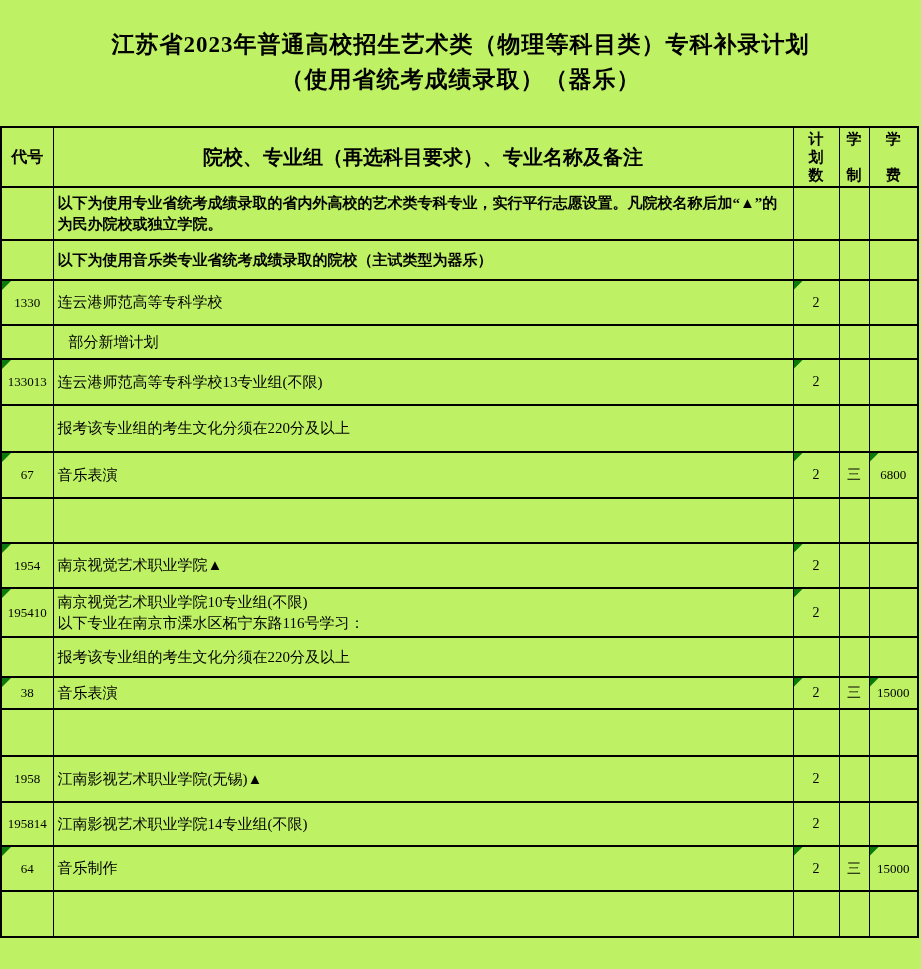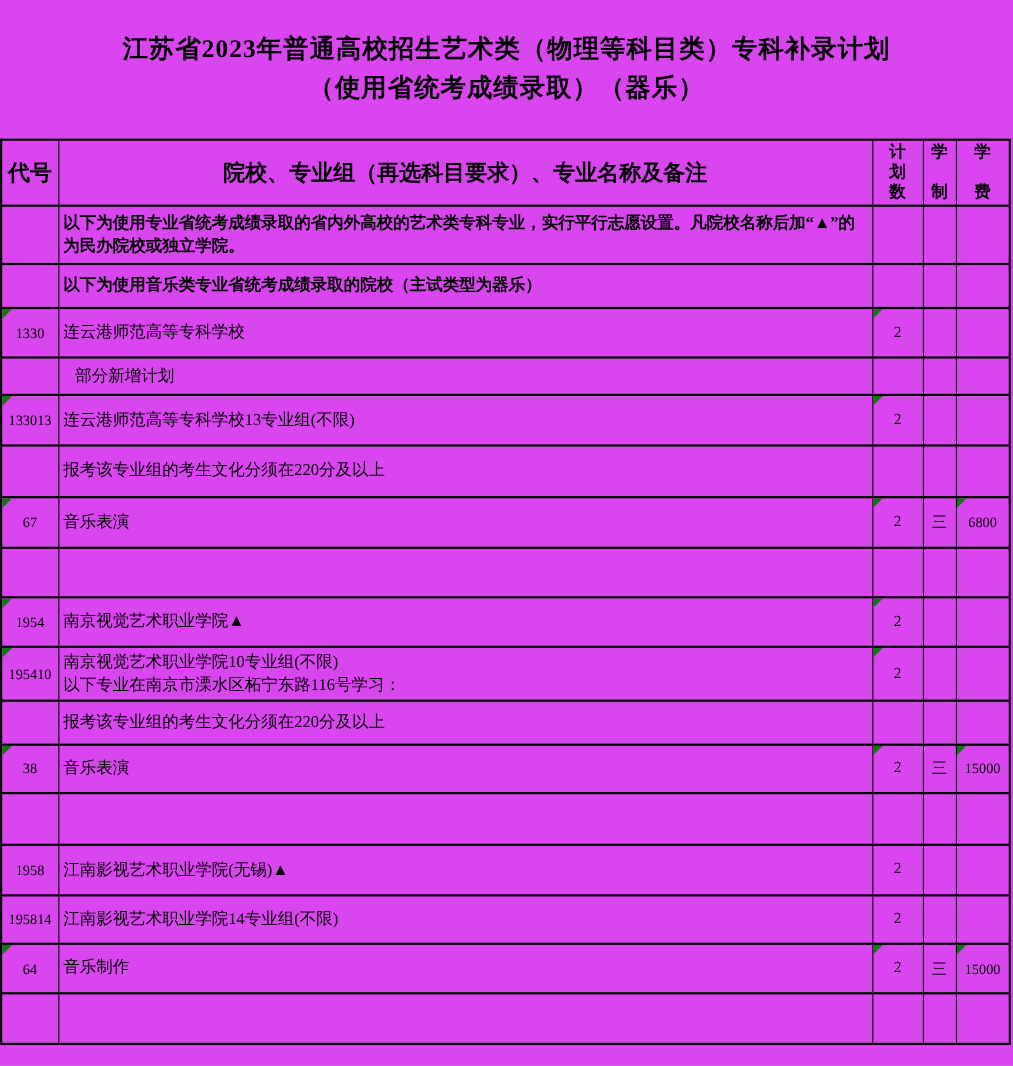--- a/index.html
+++ b/index.html
@@ -5,21 +5,21 @@
   html, body {
     margin: 0;
     padding: 0;
     background: #ffffff;
     color: #000000;
     font-family: "Liberation Serif", "DejaVu Serif", serif;
   }
   .page {
     width: 921px;
     height: 969px;
-    background: #d946ef;
+    background: #bef264;
     overflow: hidden;
   }
   .title {
     padding-top: 27px;
     text-align: center;
     font-size: 23px;
     font-weight: bold;
     line-height: 35px;
     letter-spacing: 1px;
   }
@@ -36,21 +36,21 @@
     border-bottom: 2px solid #000;
     border-left: 1.5px solid #000;
     border-right: 1.5px solid #000;
     padding: 0;
     position: relative;
     vertical-align: middle;
     overflow: hidden;
   }
   table.plan { border: 2px solid #000; }
 
-  th.c-code { font-size: 20px; font-weight: bold; text-align: center; }
+  th.c-code { font-size: 16px; font-weight: bold; text-align: center; }
   th.c-main { font-size: 20px; font-weight: bold; text-align: center; padding: 0 6px; }
 
   .vcol {
     display: flex;
     flex-direction: column;
     justify-content: space-between;
     align-items: center;
     height: 52px;
     margin: 0 auto;
     font-size: 15px;
@@ -235,21 +235,21 @@
     <td class="c-code"><span class="cell-text"></span></td>
     <td class="c-main">
             <div class="desc-wrap">
               <div class="desc-line">报考该专业组的考生文化分须在220分及以上</div>
             </div>
           </td>
     <td class="c-plan"><span class="cell-text"></span></td>
     <td class="c-years"><span class="cell-text"></span></td>
     <td class="c-fee"><span class="cell-text"></span></td>
   </tr>
-        <tr style="height: 44px; padding-left: 40px;">
+        <tr style="height: 32px; padding-left: 40px;">
     <td class="c-code"><span class="cell-text">38</span><span class="marker"></span></td>
     <td class="c-main">
             <div class="desc-wrap">
               <div class="desc-line">音乐表演</div>
             </div>
           </td>
     <td class="c-plan"><span class="cell-text">2</span><span class="marker"></span></td>
     <td class="c-years"><span class="cell-text">三</span></td>
     <td class="c-fee"><span class="cell-text">15000</span><span class="marker"></span></td>
   </tr>

